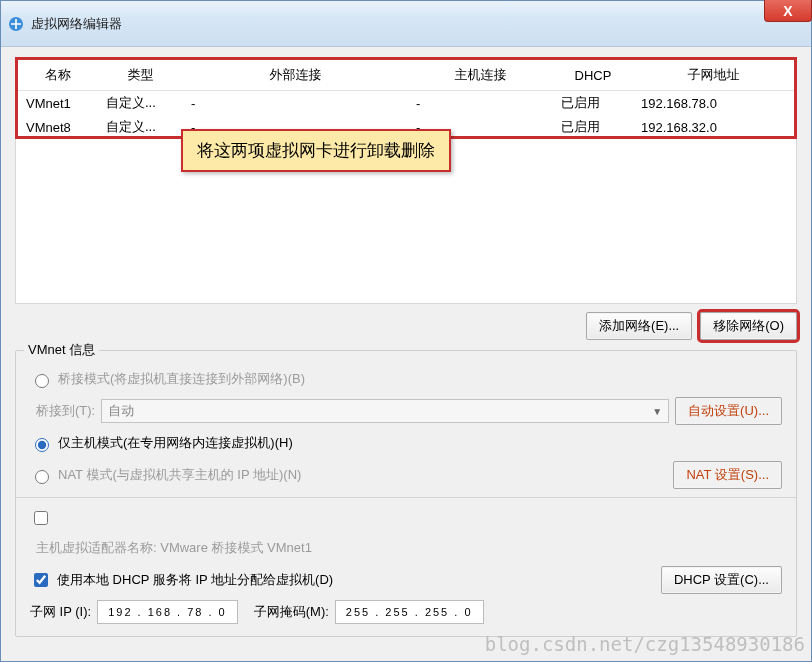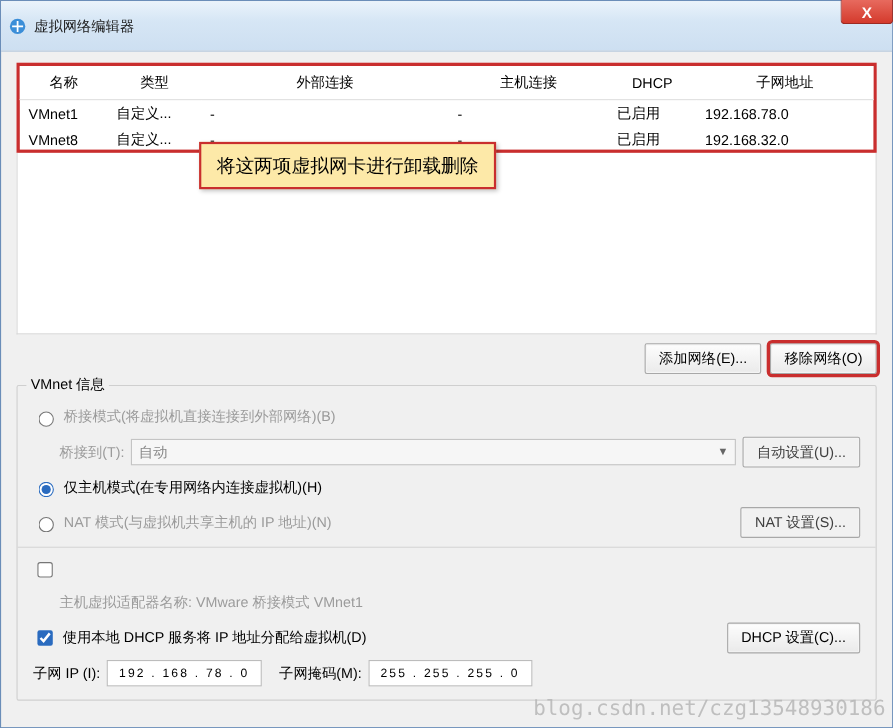--- a/index.html
+++ b/index.html
@@ -108,21 +108,21 @@
     font-size:13px;
     font-family:inherit;
     border-radius:2px;
     box-shadow: 0 0 0 1px #f4f4f4 inset;
     cursor:pointer;
   }
   .btn.highlight {
     outline: 3px solid #c92e2e;
   }
   .btn:disabled {
-    color:#404040;
+    color:#c2410c;
     background:#f1f1f1;
     cursor:default;
   }
   .groupbox {
     border:1px solid #cfcfcf;
     border-radius:2px;
     padding:10px 14px 6px 14px;
     position:relative;
     margin-top:4px;
     background:#f0f0f0;
@@ -160,21 +160,21 @@
     border:1px solid #bcbcbc;
     background:#fff;
     padding:2px 10px;
     font-size:11px;
     letter-spacing:2px;
     font-family:Liberation Sans, sans-serif;
     height:24px;
     display:inline-flex;align-items:center;
   }
   .right-btn-wrap { margin-left:auto; }
-  .indent1 { margin-left:24px; }
+  .indent1 { margin-left:6px; }
   .watermark {
     position:absolute;
     right:6px; bottom:6px;
     color:#b7b7b7;
     font-size:19px;
     font-family:Consolas,monospace;
     opacity:.85;
     pointer-events:none;
   }
   .sep { height:1px;background:#d6d6d6;margin:8px -14px; }

